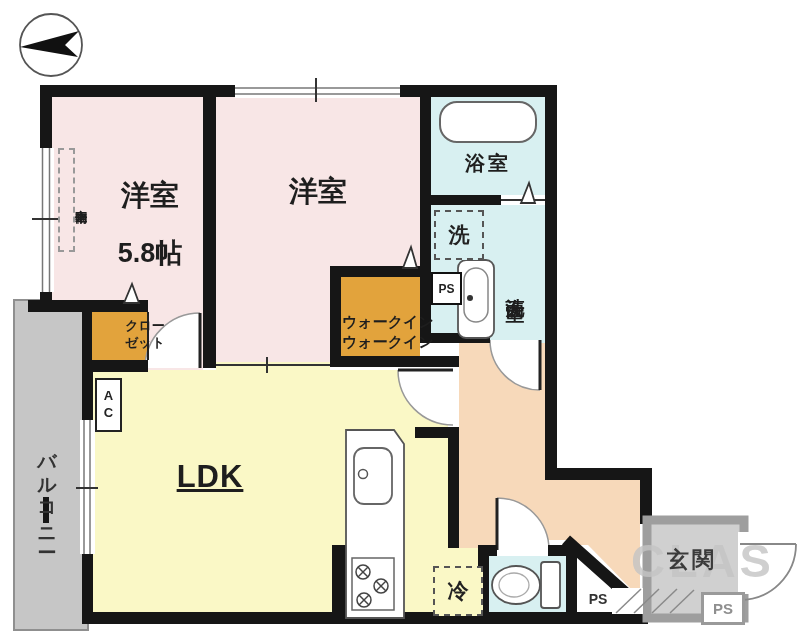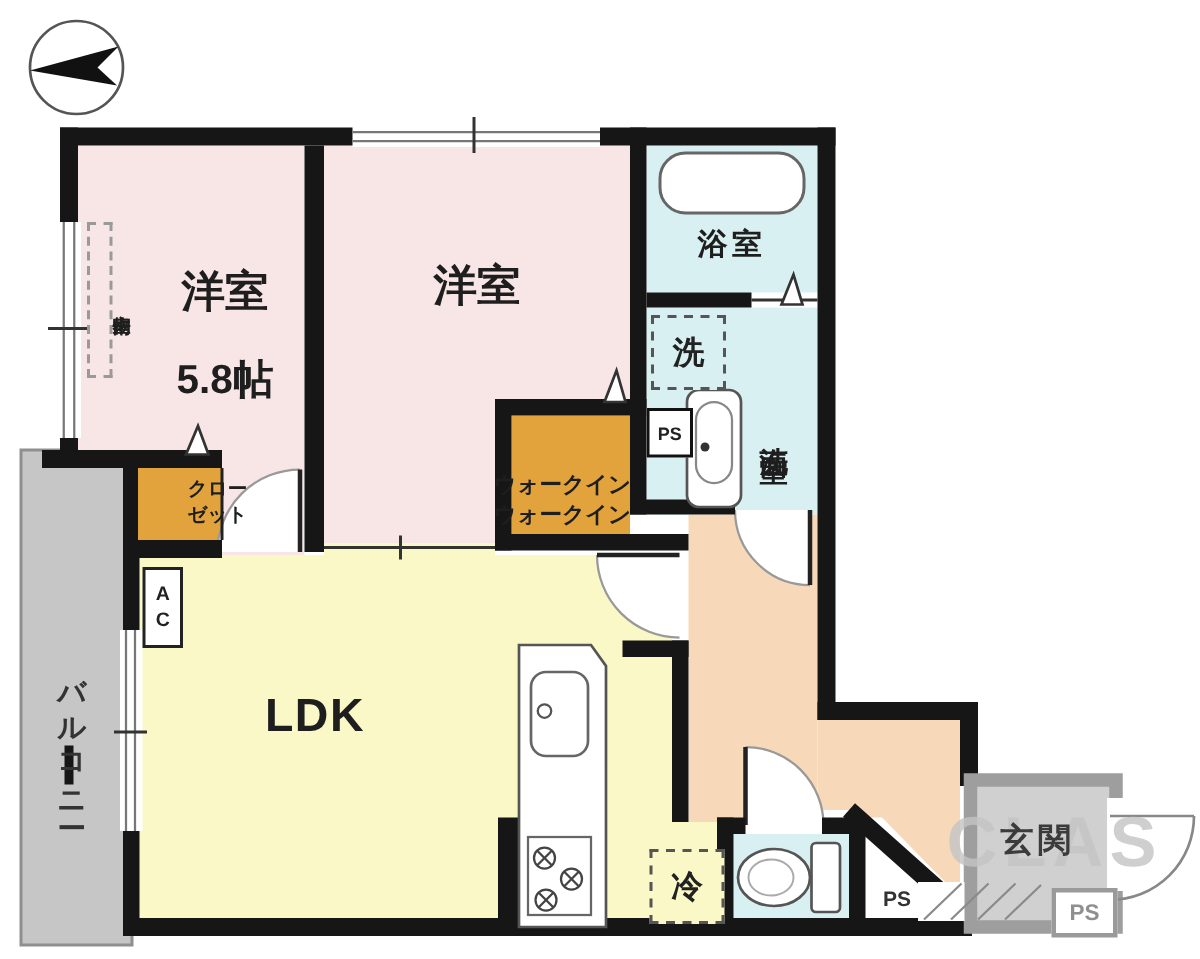--- a/index.html
+++ b/index.html
@@ -5,21 +5,21 @@
   html,body{margin:0;padding:0;background:#ffffff;}
   #canvas{
     position:relative;width:800px;height:639px;background:#ffffff;overflow:hidden;
     font-family:"Liberation Sans","DejaVu Sans",sans-serif;
   }
   #plan-svg{position:absolute;left:0;top:0;}
   .lbl{position:absolute;color:#1e1e1e;font-weight:bold;text-align:center;line-height:1.1;white-space:nowrap;}
   .vtext{writing-mode:vertical-rl;text-orientation:upright;letter-spacing:2px;}
   .room-name{font-size:29px;}
   .room-size{font-size:27px;}
-  .ldk-name{font-size:31px;letter-spacing:1px;}
+  .ldk-name{font-size:31px;letter-spacing:1px;text-decoration:underline;}
   .ldk-size{font-size:28px;}
   .small-room{font-size:20px;letter-spacing:3px;}
   .wic{font-size:15px;line-height:1.3;}
   .closet-lbl{font-size:13px;line-height:1.3;margin-left:25px;}
   .dashed-box{position:absolute;border:2px dashed #555;display:flex;align-items:center;justify-content:center;font-weight:bold;color:#222;}
   .ps-box{position:absolute;background:#ffffff;border:2px solid #111;display:flex;align-items:center;justify-content:center;font-weight:bold;color:#222;font-size:12px;}
   .ac-box{position:absolute;background:#ffffff;border:2px solid #222;display:flex;align-items:center;justify-content:center;font-weight:bold;color:#222;font-size:13px;}
   .watermark{position:absolute;left:598px;top:533px;width:210px;font-size:47px;font-weight:bold;color:#c4c4c4;opacity:.8;letter-spacing:4px;text-align:center;}
   .genkan{font-size:22px;color:#3b3b3b;letter-spacing:3px;}
   .ps-entrance{position:absolute;background:#fff;border:3px solid #9a9a9a;color:#8f8f8f;font-size:15px;font-weight:bold;display:flex;align-items:center;justify-content:center;}
@@ -199,21 +199,21 @@
   <div class="lbl vtext washroom-text" style="left:504px;top:228px;height:116px;">洗面室</div>
 
   <div class="dashed-box" style="left:434px;top:210px;width:46px;height:46px;font-size:21px;background:#D8F0F1;">
     <span>洗</span>
   </div>
 
   <div class="ps-box" style="left:431px;top:272px;width:27px;height:29px;">
     <span>PS</span>
   </div>
 
-  <div class="lbl wic" style="left:329px;top:314px;width:90px;">
+  <div class="lbl wic" style="left:342px;top:314px;width:90px;font-family:Liberation Mono, monospace;">
     <div>ウォークイン</div>
     <div>ウォークイン</div>
   </div>
 
   <div class="lbl closet-lbl" style="left:94px;top:318px;width:52px;">
     <div>クロー</div>
     <div>ゼット</div>
   </div>
 
   <div class="ac-box vtext" style="left:95px;top:378px;width:23px;height:50px;">

